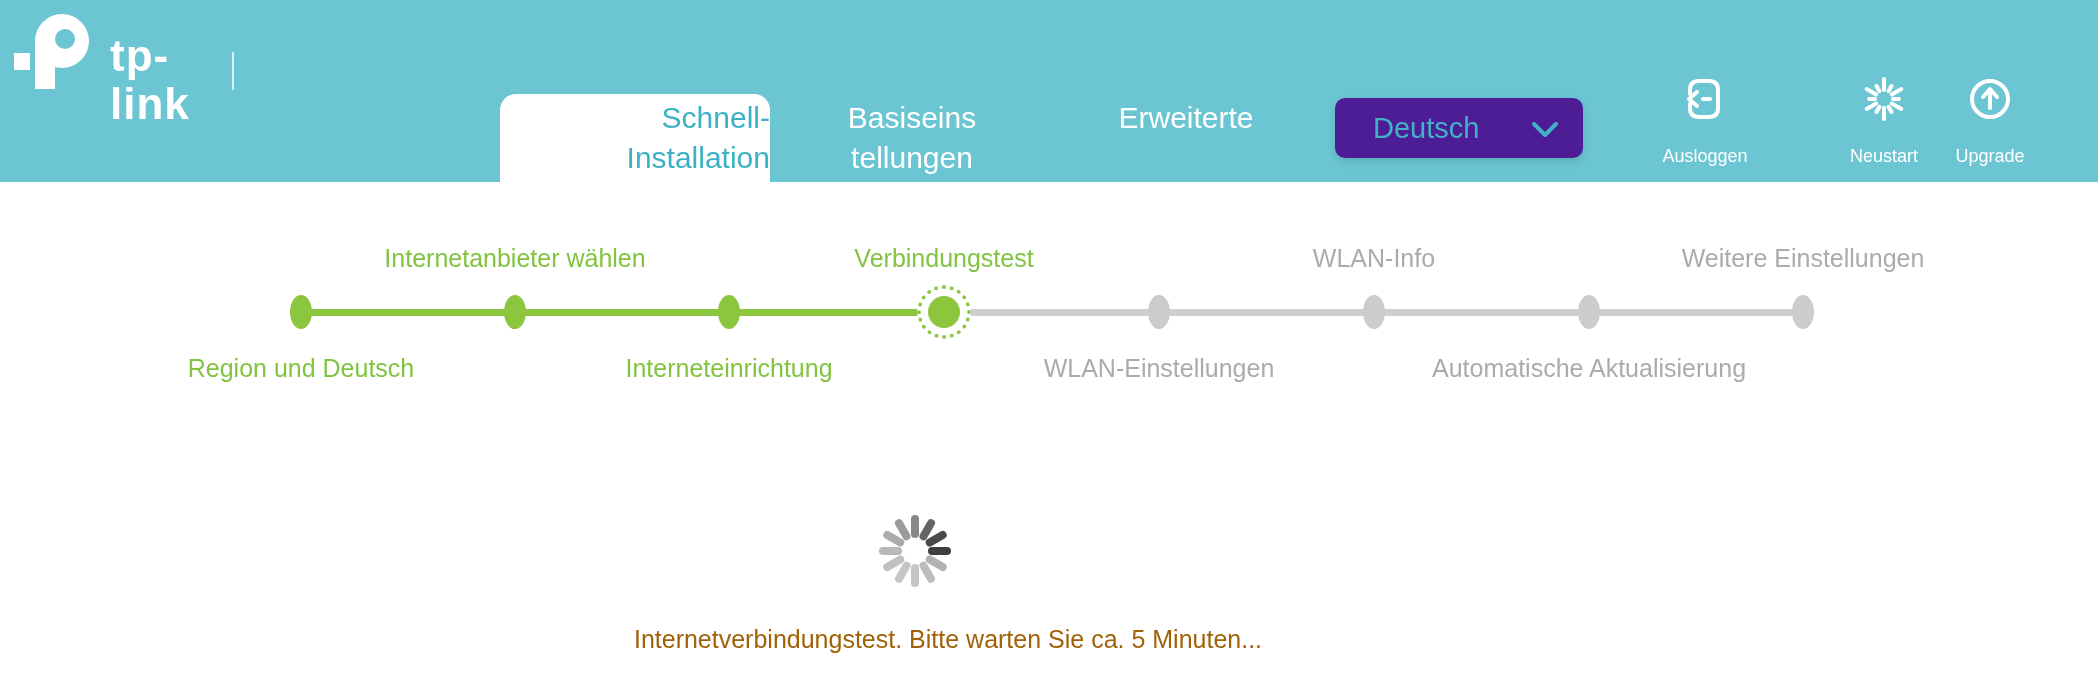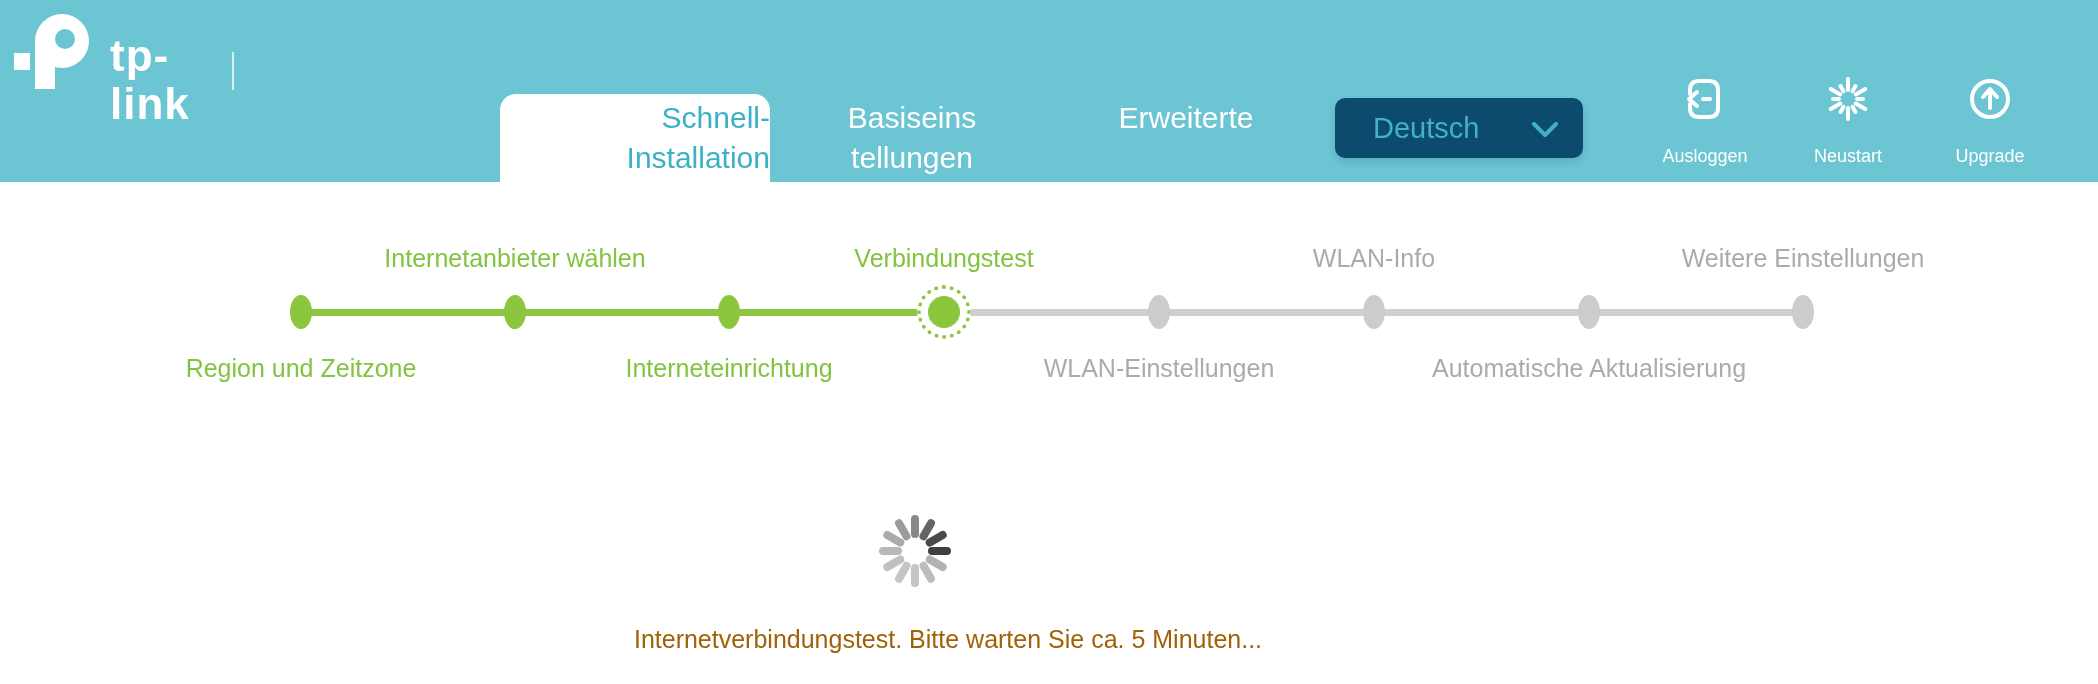--- a/index.html
+++ b/index.html
@@ -24,30 +24,30 @@
     color:#ffffff;font-size:30px;line-height:40px;padding-top:4px;box-sizing:border-box;
     cursor:pointer;
   }
   .tab.active{background:#ffffff;border-radius:16px 16px 0 0;color:#3BB1C6;}
   .tab-1{left:500px;text-align:right;}
   .tab-2{left:777px;}
   .tab-3{left:1051px;}
 
   
   .lang-select{
-    position:absolute;left:1335px;top:98px;width:248px;height:60px;background:#0c4a6e;
+    position:absolute;left:1335px;top:98px;width:248px;height:60px;background:#4c1d95;
     border-radius:10px;box-shadow:0 4px 8px rgba(0,0,0,0.12);box-sizing:border-box;
     color:#41B2C6;font-size:29px;line-height:60px;padding-left:38px;cursor:pointer;
   }
   .lang-chevron{position:absolute;right:24px;top:24px;}
 
   
   .action{position:absolute;top:76px;width:170px;text-align:center;color:#ffffff;cursor:pointer;}
   .action-logout{left:1620px;}
-  .action-restart{left:1763px;}
+  .action-restart{left:1799px;}
   .action-upgrade{left:1905px;}
   .action .icn{display:block;margin:0 auto;}
   .action .lbl{display:block;margin-top:19px;font-size:18px;line-height:30px;}
 
   
   .stepper{position:absolute;left:0;top:182px;width:2098px;height:240px;}
   .track{position:absolute;top:127px;left:301px;width:1502px;height:7px;background:#CFCFCF;border-radius:4px;}
   .track-progress{position:absolute;top:127px;left:301px;width:643px;height:7px;background:#8CC63F;border-radius:4px;}
   .dot{position:absolute;width:22px;height:34px;border-radius:50%;top:113px;}
   .dot.done{background:#8CC63F;}
@@ -161,21 +161,21 @@
     <div class="dot done" style="left:290px;"></div>
     <div class="dot done" style="left:504px;"></div>
     <div class="dot done" style="left:718px;"></div>
     <div class="current-ring"></div>
     <div class="current-core"></div>
     <div class="dot pending" style="left:1148px;"></div>
     <div class="dot pending" style="left:1363px;"></div>
     <div class="dot pending" style="left:1578px;"></div>
     <div class="dot pending" style="left:1792px;"></div>
 
-    <div class="step-label done row-bottom" style="left:301px;">Region und Zeitzone</div>
+    <div class="step-label done row-bottom" style="left:301px;">Region und Deutsch</div>
     <div class="step-label done row-top" style="left:515px;">Internetanbieter wählen</div>
     <div class="step-label done row-bottom" style="left:729px;">Interneteinrichtung</div>
     <div class="step-label done row-top" style="left:944px;">Verbindungstest</div>
     <div class="step-label pending row-bottom" style="left:1159px;">WLAN-Einstellungen</div>
     <div class="step-label pending row-top" style="left:1374px;">WLAN-Info</div>
     <div class="step-label pending row-bottom" style="left:1589px;">Automatische Aktualisierung</div>
     <div class="step-label pending row-top" style="left:1803px;">Weitere Einstellungen</div>
   </div>
 
   <div class="spinner">

